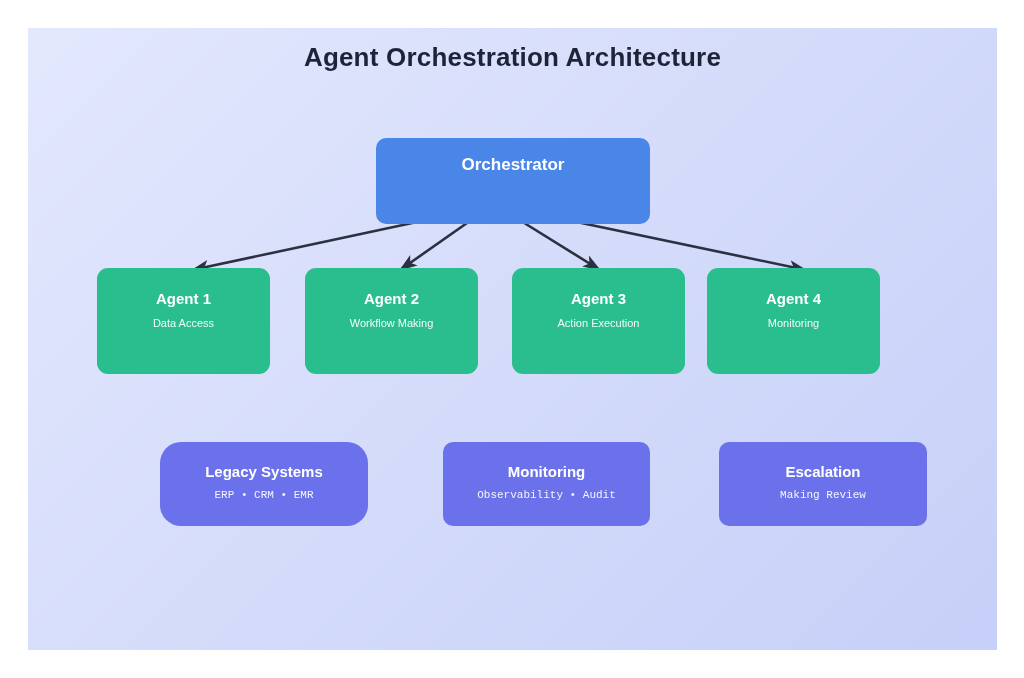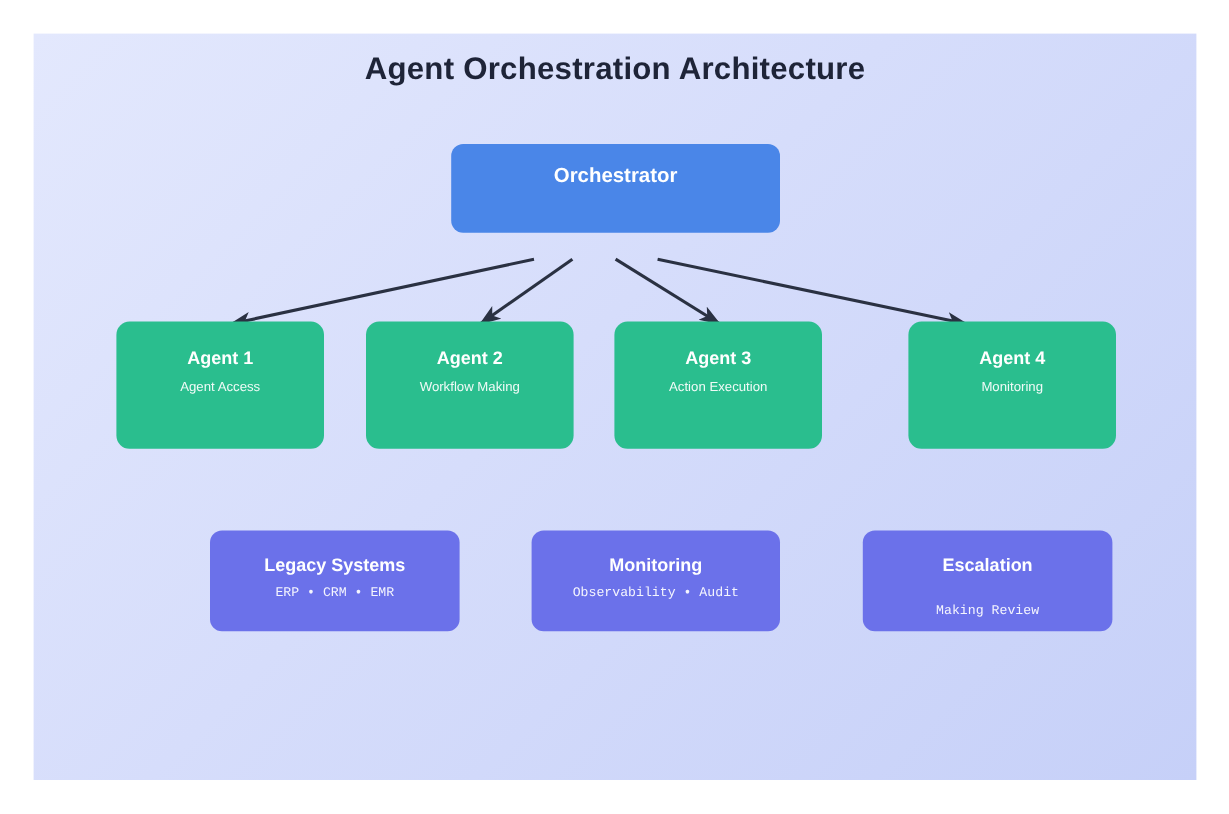--- a/index.html
+++ b/index.html
@@ -34,51 +34,51 @@
     flex-direction: column;
     align-items: center;
     text-align: center;
     box-sizing: border-box;
   }
   .node-title { font-weight: bold; }
   .node-sub { color: rgba(255,255,255,0.93); }
 
   
   #node-orchestrator {
-    left: 376px; top: 120px; width: 274px; height: 74px;
+    left: 376px; top: 138px; width: 274px; height: 86px;
     background: #4a86e8; border-radius: 10px;
     padding-top: 17px;
   }
   #node-orchestrator .node-title { font-size: 17px; margin-bottom: 9px; }
   #node-orchestrator .node-sub { font-size: 12px; }
 
   
   .agent {
     top: 268px; width: 173px; height: 106px;
     background: #2abe8e;
     padding-top: 22px;
   }
   .agent .node-title { font-size: 15px; margin-bottom: 10px; }
   .agent .node-sub { font-size: 11px; }
   #node-agent-1 { left: 97px; text-align: right; }
   #node-agent-2 { left: 305px; align-items: center; }
   #node-agent-3 { left: 512px; }
-  #node-agent-4 { left: 757px; }
+  #node-agent-4 { left: 707px; }
 
   
   .sys {
     top: 442px; width: 208px; height: 84px;
     background: #6b71ea; border-radius: 10px;
     padding-top: 21px;
   }
   .sys .node-title { font-size: 15px; margin-bottom: 9px; }
   .sys .node-sub { font-size: 11px; font-family: Liberation Mono, monospace; }
-  #node-legacy-systems { left: 175px; }
+  #node-legacy-systems { left: 160px; border-radius: 21px; }
   #node-monitoring { left: 443px; width: 207px; }
-  #node-escalation { left: 719px; gap: 15px; }
+  #node-escalation { left: 719px; }
 
   svg.edges {
     position: absolute;
     left: 0; top: 0;
     width: 1024px; height: 678px;
     pointer-events: none;
   }
 </style>
 </head>
 <body>
@@ -100,21 +100,21 @@
       <line x1="548" y1="216" x2="806" y2="270" marker-end="url(#arrowhead)"></line>
     </g>
 </svg>
 
 <div class="node" id="node-orchestrator">
   <div class="node-title">Orchestrator</div>
 </div>
 
 <div class="node agent" id="node-agent-1">
   <div class="node-title">Agent 1</div>
-  <div class="node-sub">Agent Access</div>
+  <div class="node-sub">Data Access</div>
 </div>
 
 <div class="node agent" id="node-agent-2">
   <div class="node-title">Agent 2</div>
   <div class="node-sub">Workflow Making</div>
 </div>
 
 <div class="node agent" id="node-agent-3">
   <div class="node-title">Agent 3</div>
   <div class="node-sub">Action Execution</div>

